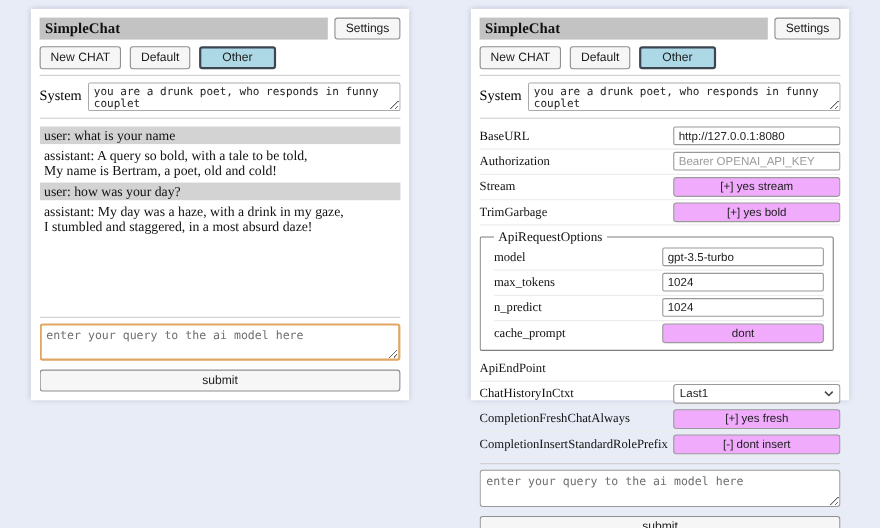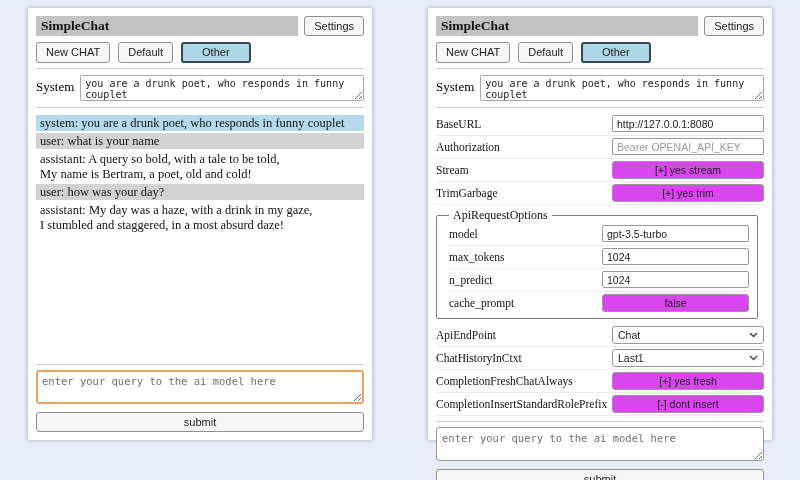--- a/index.html
+++ b/index.html
@@ -5,21 +5,21 @@
   * { box-sizing: border-box; }
   html,body { margin:0; padding:0; }
   body {
     width:800px; height:480px;
     background:#e8ecf7;
     font-family:"Liberation Serif", serif;
     overflow:hidden;
   }
   .stage { display:flex; gap:56px; padding:8px 28px; }
   .panel {
-    width:344px; height:432px;
+    width:344px; height:356px;
     background:#ffffff;
     box-shadow:0 0 5px rgba(95,105,135,.45);
     padding:8px;
     display:flex; flex-direction:column;
   }
   
   .titlebar { display:flex; align-items:center; gap:6px; }
   .title {
     flex:1; background:#c3c3c3; color:#111;
     font-weight:bold; font-size:13.5px; padding:2px 5px; line-height:1.2;
@@ -70,21 +70,21 @@
   .slabel { font-size:11.5px; color:#111; white-space:nowrap; }
   .ctrl { width:152px; flex-shrink:0; }
   input.ctrl {
     height:17px; font-family:"Liberation Sans", sans-serif; font-size:10.5px;
     color:#222; border:1px solid #999; border-radius:2px; padding:0 4px;
     background:#fff;
   }
   input.ctrl::placeholder { color:#9b9b9b; opacity:1; }
   button.ctrl {
     height:18px; font-family:"Liberation Sans", sans-serif; font-size:10.5px;
-    color:#1c1c1c; background:#d946ef; border:1px solid #9a9a9a;
+    color:#1c1c1c; background:#f0abfc; border:1px solid #9a9a9a;
     border-radius:3px; cursor:pointer;
   }
   .sel {
     height:18px; display:flex; align-items:center; justify-content:space-between;
     background:#fff; border:1px solid #999; border-radius:3px; padding:0 5px;
     font-family:"Liberation Sans", sans-serif; font-size:10.5px; color:#1c1c1c;
     cursor:pointer;
   }
   .chev { display:inline-flex; }
   fieldset.aro {
@@ -115,21 +115,20 @@
     <hr class="rule">
 
     <div class="system-row">
       <span class="syslabel">System</span>
       <textarea class="sys-ta" style="">you are a drunk poet, who responds in funny couplet</textarea>
     </div>
 
     <hr class="rule">
 
     <div class="chat-list">
-      <div class="msg role-system">system: you are a drunk poet, who responds in funny couplet</div>
       <div class="msg role-user">user: what is your name</div>
       <div class="msg role-assistant">assistant: A query so bold, with a tale to be told,
 My name is Bertram, a poet, old and cold!</div>
       <div class="msg role-user">user: how was your day?</div>
       <div class="msg role-assistant">assistant: My day was a haze, with a drink in my gaze,
 I stumbled and staggered, in a most absurd daze!</div>
     </div>
 
     <div class="spacer"></div>
 
@@ -172,21 +171,21 @@
       <input class="ctrl" type="text" placeholder="Bearer OPENAI_API_KEY" style="">
     </div>
 
     <div class="srow">
       <span class="slabel">Stream</span>
       <button class="ctrl">[+] yes stream</button>
     </div>
 
     <div class="srow">
       <span class="slabel">TrimGarbage</span>
-      <button class="ctrl">[+] yes trim</button>
+      <button class="ctrl">[+] yes bold</button>
     </div>
 
     <fieldset class="aro">
       <legend>ApiRequestOptions</legend>
 
       <div class="srow">
         <span class="slabel">model</span>
         <input class="ctrl" type="text" value="gpt-3.5-turbo" style="">
       </div>
 
@@ -196,34 +195,26 @@
         <input class="ctrl" type="text" value="1024" style="">
       </div>
 
       <div class="srow">
         <span class="slabel">n_predict</span>
         <input class="ctrl" type="text" value="1024" style="">
       </div>
 
       <div class="srow" style="border-bottom:none;">
         <span class="slabel">cache_prompt</span>
-        <button class="ctrl">false</button>
+        <button class="ctrl">dont</button>
       </div>
     </fieldset>
 
     <div class="srow">
       <span class="slabel">ApiEndPoint</span>
-      <div class="sel ctrl">
-        <span>Chat</span>
-        <span class="chev">
-          <svg width="9" height="6" viewBox="0 0 9 6">
-              <polyline points="1,1 4.5,4.5 8,1" fill="none" stroke="#444" stroke-width="1.4"></polyline>
-            </svg>
-        </span>
-      </div>
     </div>
 
     <div class="srow">
       <span class="slabel">ChatHistoryInCtxt</span>
       <div class="sel ctrl">
         <span>Last1</span>
         <span class="chev">
           <svg width="9" height="6" viewBox="0 0 9 6">
               <polyline points="1,1 4.5,4.5 8,1" fill="none" stroke="#444" stroke-width="1.4"></polyline>
             </svg>

